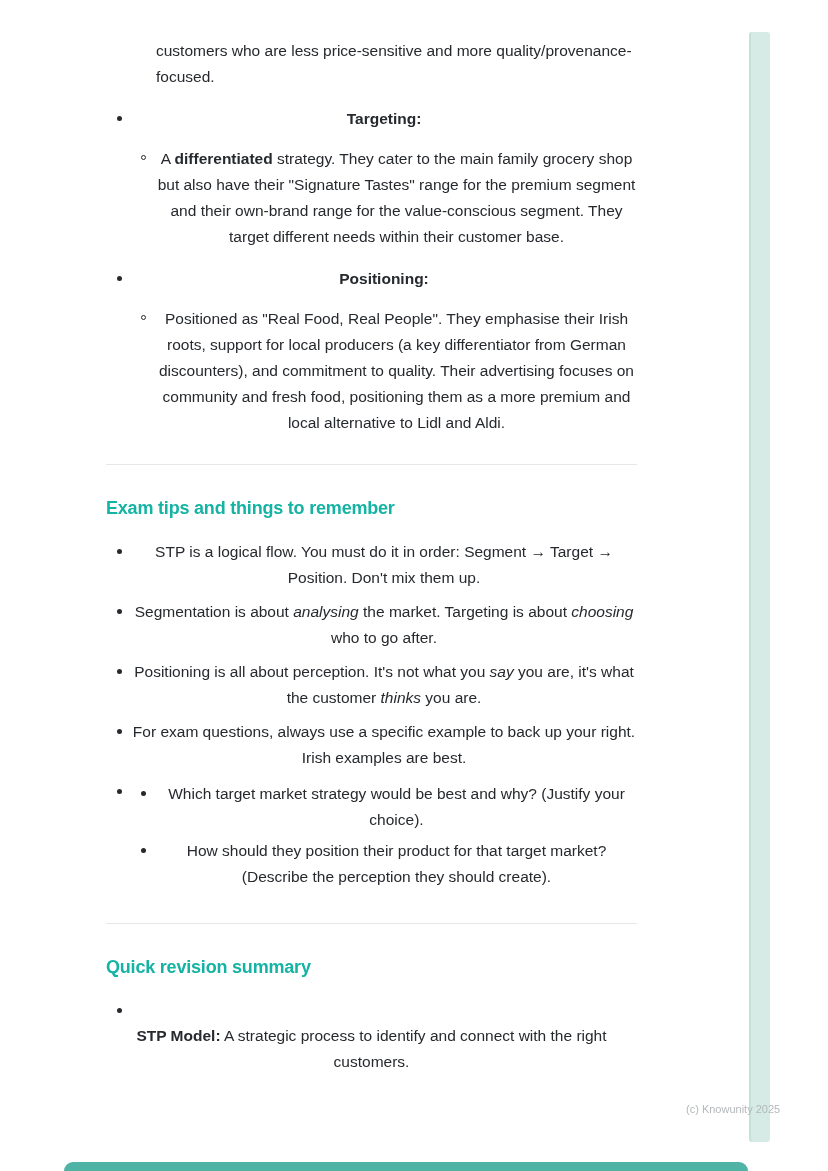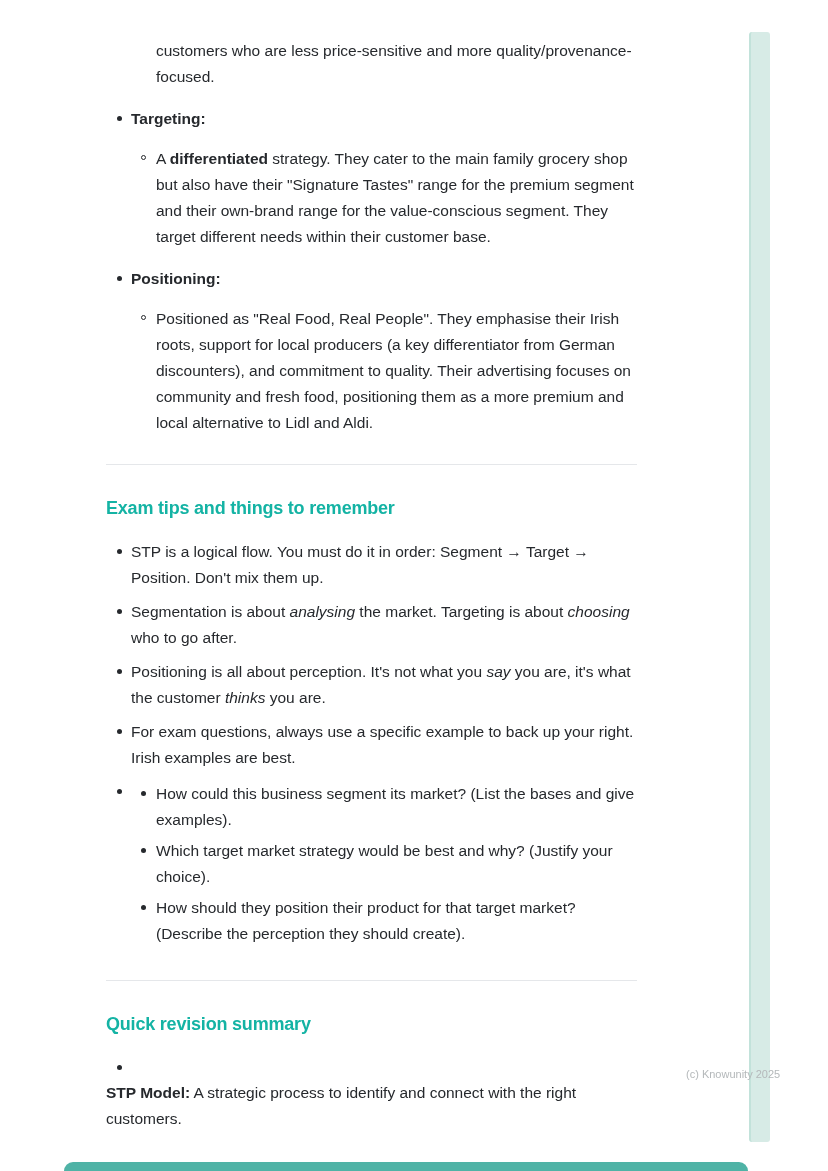--- a/index.html
+++ b/index.html
@@ -9,21 +9,21 @@
     position: relative;
     background: #ffffff;
     font-family: "Liberation Sans", sans-serif;
     color: var(--text, #26292d);
     overflow: hidden;
   }
   .content { padding: 38px 191px 0 106px; font-size: 15.5px; line-height: 26px; }
   .para { margin: 0; }
   .indent-2 { margin-left: 50px; margin-bottom: 16px; }
 
-  .li { display: flex; align-items: flex-start; }
+  .li { display: flex; align-items: flex-start; text-align: center; }
   .li-text { margin: 0; flex: 1; }
   .marker { flex: 0 0 25px; position: relative; height: 26px; }
   .dot {
     position: absolute; left: 11px; top: 10px;
     width: 5px; height: 5px; border-radius: 50%;
     background: currentColor; display: block;
   }
   .ring {
     position: absolute; left: 2px; top: 9px;
     width: 5px; height: 5px;
@@ -57,21 +57,21 @@
   .summary .l1 { margin-bottom: 8px; flex-direction: column; }
 
   .scrollbar-track {
     position: absolute; top: 32px; right: 58px;
     width: 21px; height: 1110px;
     background: var(--scrollbar_track, #d7ebe6);
     border-left: 2px solid var(--scrollbar_edge, #c2e2da);
     border-radius: 3px;
   }
   .credit {
-    position: absolute; top: 1067px; left: 686px;
+    position: absolute; top: 1102px; left: 686px;
     font-size: 11px; line-height: 14px;
     color: var(--muted, #b4b8ba);
     z-index: 2; white-space: nowrap;
   }
   .bottom-bar {
     position: absolute; bottom: 0; left: 64px;
     width: 684px; height: 9px;
     border-radius: 10px 10px 0 0;
     background: var(--bottom_bar, #4fb3a6);
   }
@@ -153,26 +153,20 @@
       <div class="li l1">
         <span class="marker">
             <span class="dot"></span>
           </span>
         <div class="li-text">
           <div class="sub">
             <div class="li">
               <span class="marker">
                   <span class="dot"></span>
                 </span>
-              <p class="li-text">How could this business segment its market? (List the bases and give examples).</p>
-            </div>
-            <div class="li">
-              <span class="marker">
-                  <span class="dot"></span>
-                </span>
               <p class="li-text">Which target market strategy would be best and why? (Justify your choice).</p>
             </div>
             <div class="li">
               <span class="marker">
                   <span class="dot"></span>
                 </span>
               <p class="li-text">How should they position their product for that target market? (Describe the perception they should create).</p>
             </div>
           </div>
         </div>

